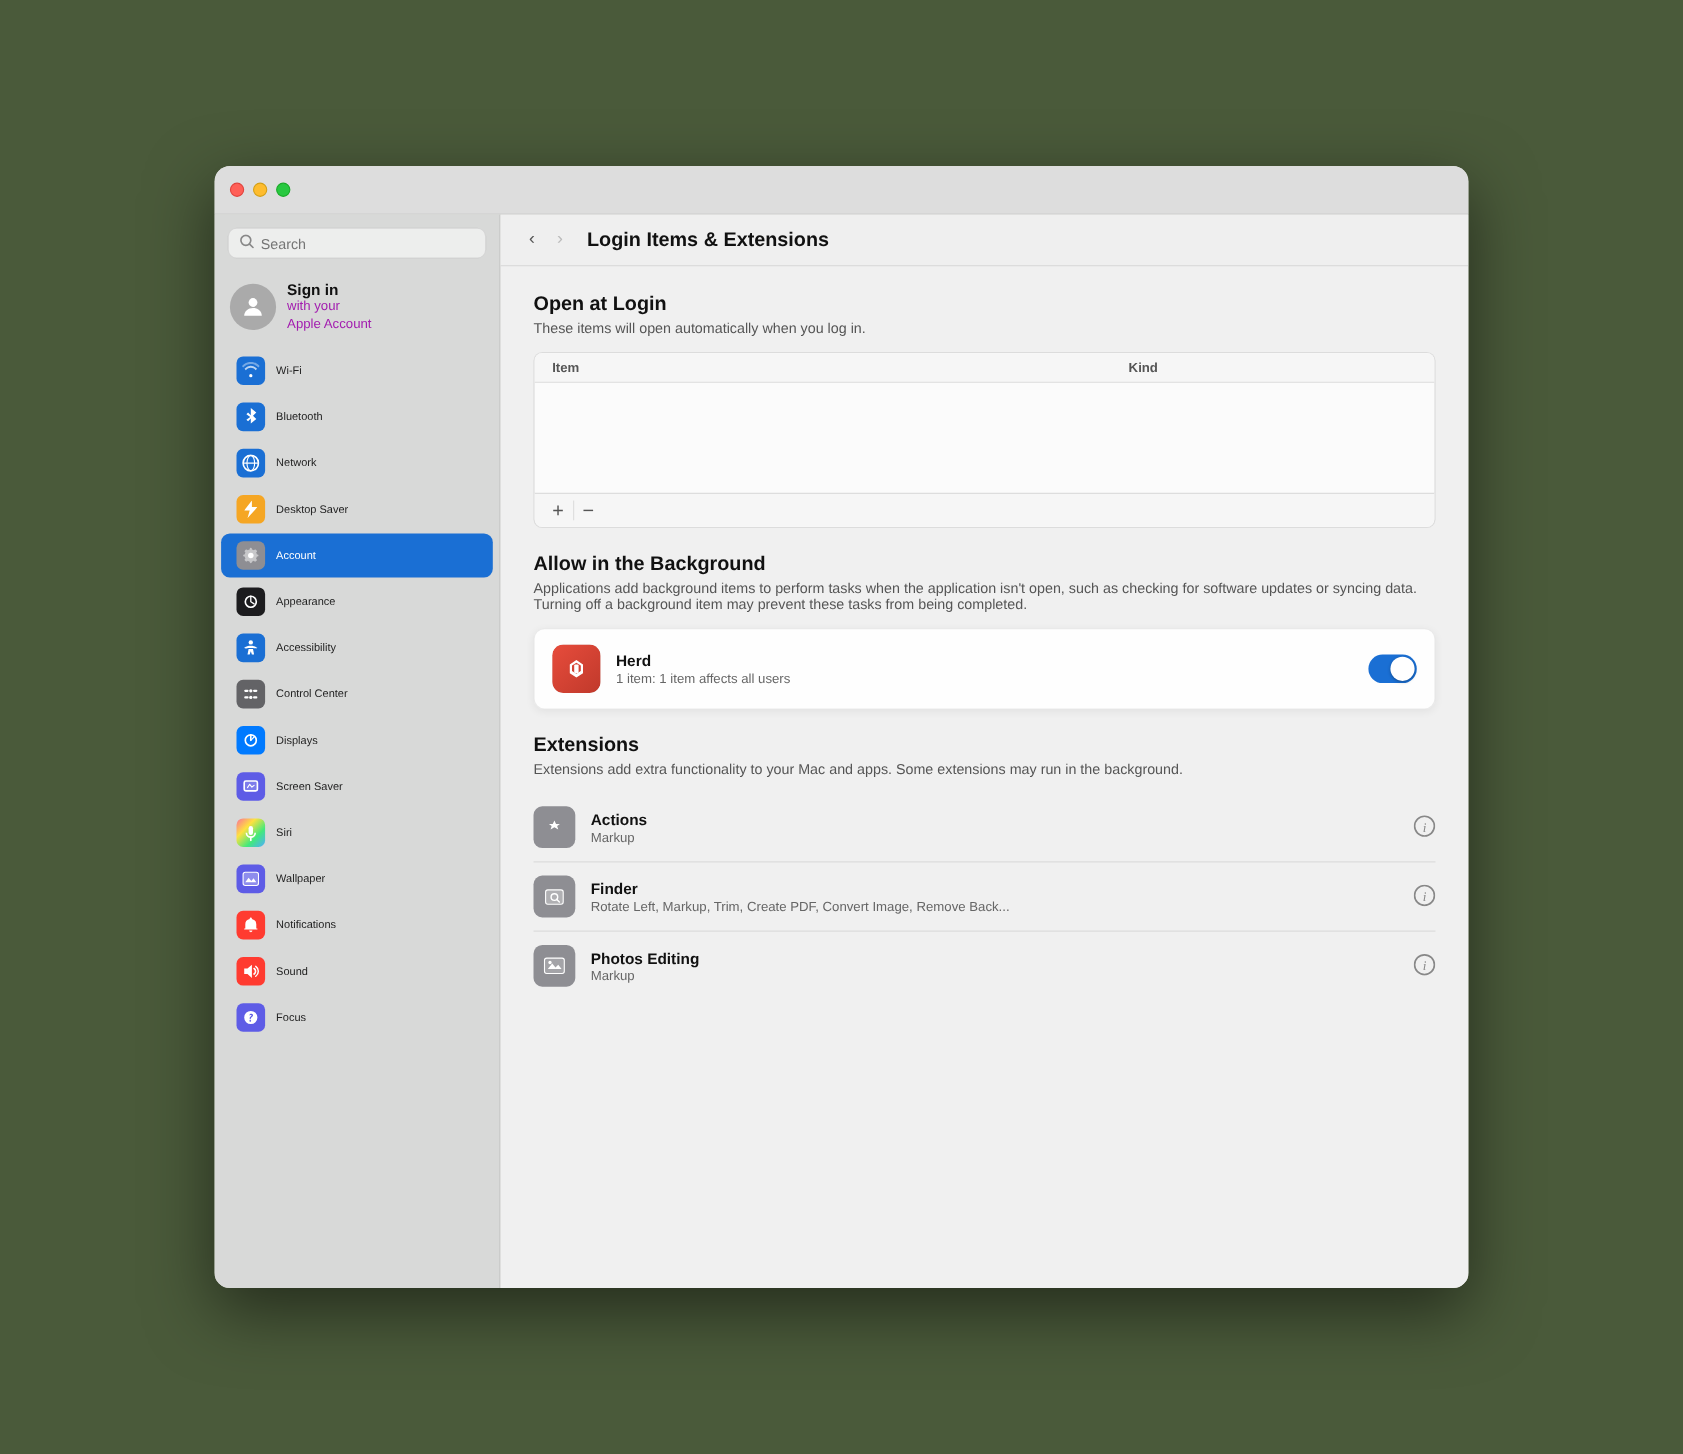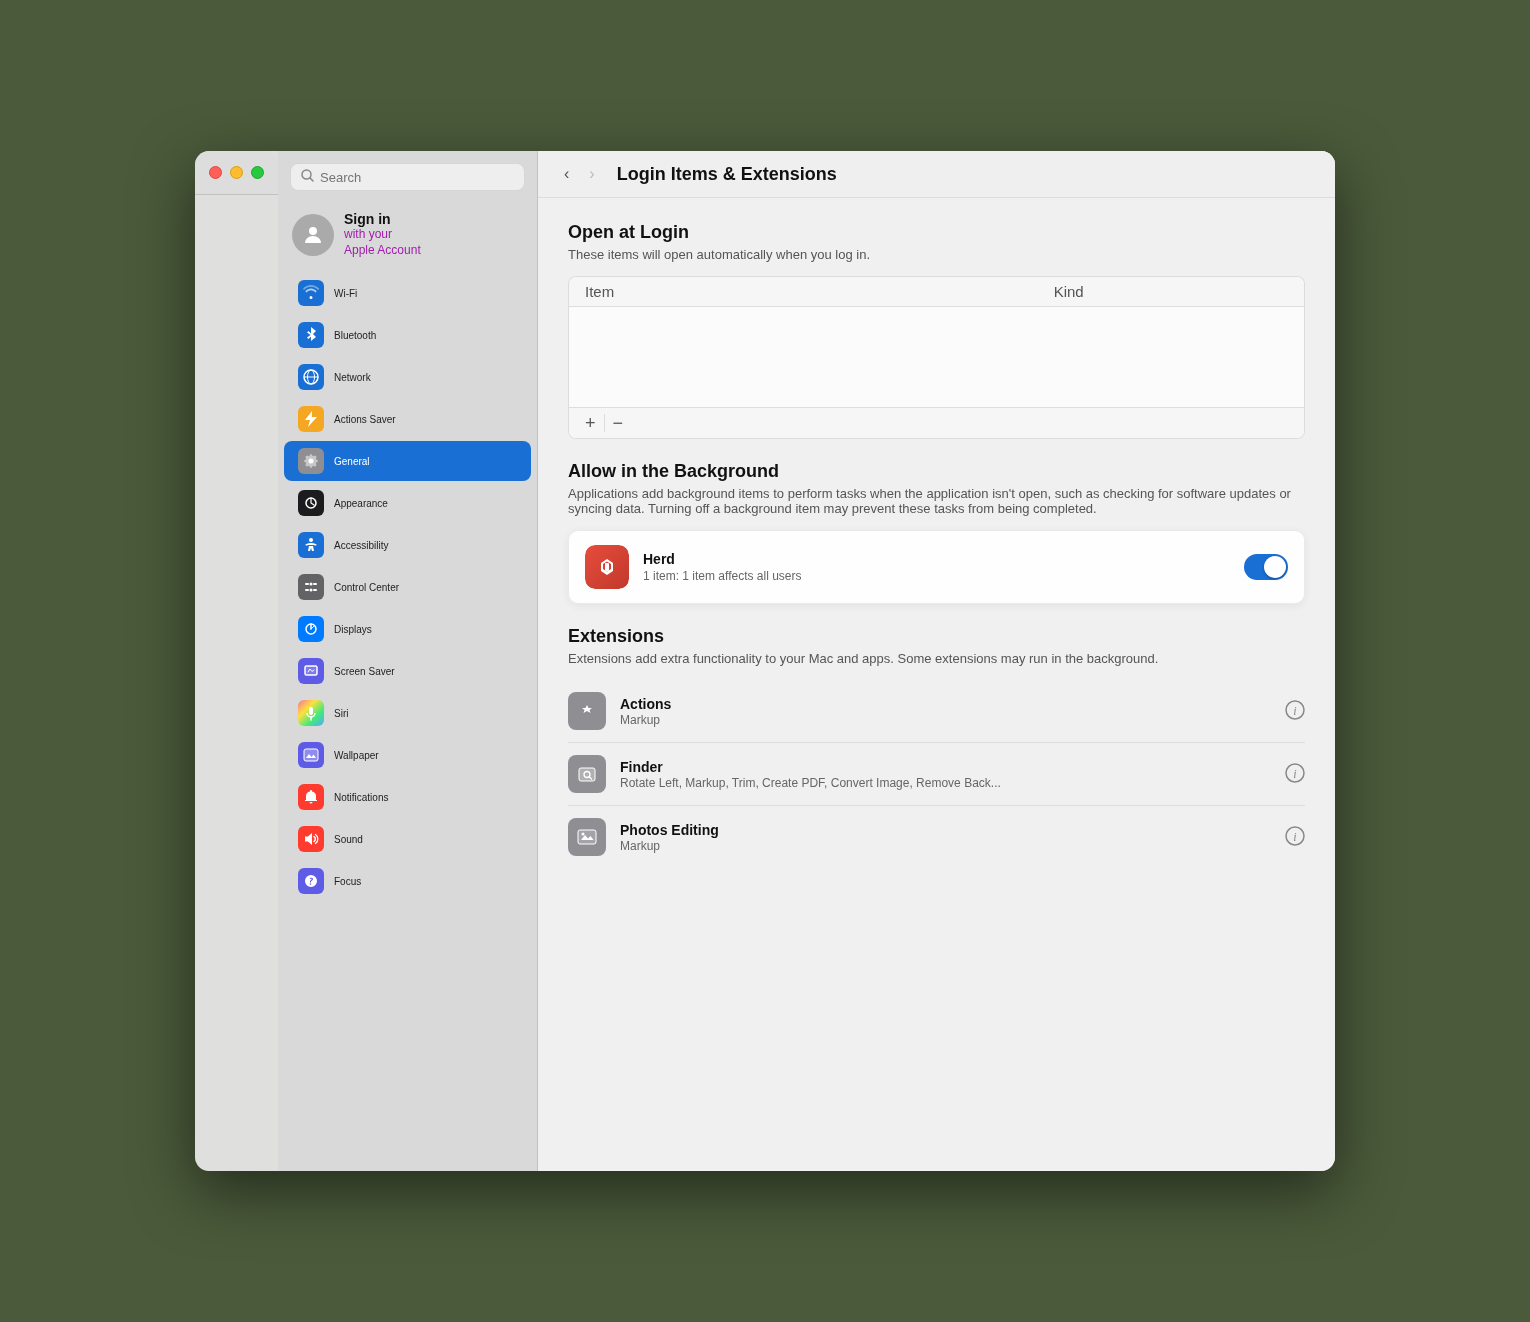--- a/index.html
+++ b/index.html
@@ -12,21 +12,21 @@
       justify-content: center;
       font-family: -apple-system, BlinkMacSystemFont, 'Helvetica Neue', sans-serif;
       overflow: hidden;
     }
     .window {
       width: 1140px;
       height: 1020px;
       background: rgba(235,235,235,0.92);
       border-radius: 14px;
       display: flex;
-      flex-direction: row;
+      flex-direction: column;
       overflow: hidden;
       box-shadow: 0 20px 60px rgba(0,0,0,0.5);
     }
     .titlebar {
       height: 44px;
       background: rgba(220,220,220,0.95);
       display: flex;
       align-items: center;
       padding: 0 14px;
       border-bottom: 1px solid rgba(0,0,0,0.12);
@@ -197,23 +197,23 @@
       background: rgba(255,255,255,0.7);
       margin-bottom: 6px;
     }
     .table-header {
       display: flex;
       border-bottom: 1px solid rgba(0,0,0,0.1);
       background: rgba(245,245,245,0.9);
       padding: 6px 16px;
     }
     .th {
-      font-size: 15px;
+      font-size: 12px;
       color: #555;
-      font-weight: 400;
+      font-weight: 700;
     }
     .th-item { flex: 2; }
     .th-kind { flex: 1; }
     .table-body {
       min-height: 100px;
       padding: 8px 0;
     }
     .table-controls {
       display: flex;
       gap: 0;
@@ -401,31 +401,31 @@
         </div>
         <span class="item-label">Network</span>
       </div>
 
       <div class="sidebar-item">
         <div class="item-icon icon-energy">
           <svg width="12" height="16" viewBox="0 0 12 16" fill="white">
             <path d="M7 0L0 9h5l-2 7 9-10H7V0z"></path>
           </svg>
         </div>
-        <span class="item-label">Actions Saver</span>
+        <span class="item-label">Desktop Saver</span>
       </div>
 
       <div class="sidebar-item active">
         <div class="item-icon icon-general">
           <svg width="16" height="16" viewBox="0 0 16 16" fill="white">
             <circle cx="8" cy="8" r="2.5" fill="white"></circle>
             <path d="M8 1a1 1 0 0 0-1 1v.5a5.5 5.5 0 0 0-1.8.75L4.7 2.8a1 1 0 0 0-1.4 0l-.6.6a1 1 0 0 0 0 1.4l.45.45A5.5 5.5 0 0 0 2.4 7H2a1 1 0 0 0 0 2h.4a5.5 5.5 0 0 0 .75 1.75l-.45.45a1 1 0 0 0 0 1.4l.6.6a1 1 0 0 0 1.4 0l.5-.45A5.5 5.5 0 0 0 7 13.6V14a1 1 0 0 0 2 0v-.4a5.5 5.5 0 0 0 1.75-.75l.45.45a1 1 0 0 0 1.4 0l.6-.6a1 1 0 0 0 0-1.4l-.45-.5A5.5 5.5 0 0 0 13.6 9H14a1 1 0 0 0 0-2h-.4a5.5 5.5 0 0 0-.75-1.75l.45-.45a1 1 0 0 0 0-1.4l-.6-.6a1 1 0 0 0-1.4 0l-.45.45A5.5 5.5 0 0 0 9 2.5V2a1 1 0 0 0-1-1z" fill-opacity=".5"></path>
           </svg>
         </div>
-        <span class="item-label">General</span>
+        <span class="item-label">Account</span>
       </div>
 
       <div class="sidebar-item">
         <div class="item-icon icon-appearance">
           <svg width="16" height="16" viewBox="0 0 16 16" fill="white">
             <circle cx="8" cy="8" r="5" stroke="white" stroke-width="1.5" fill="none"></circle>
             <path d="M8 3v5l3 2" stroke="white" stroke-width="1.2" stroke-linecap="round" fill="none"></path>
           </svg>
         </div>
         <span class="item-label">Appearance</span>

